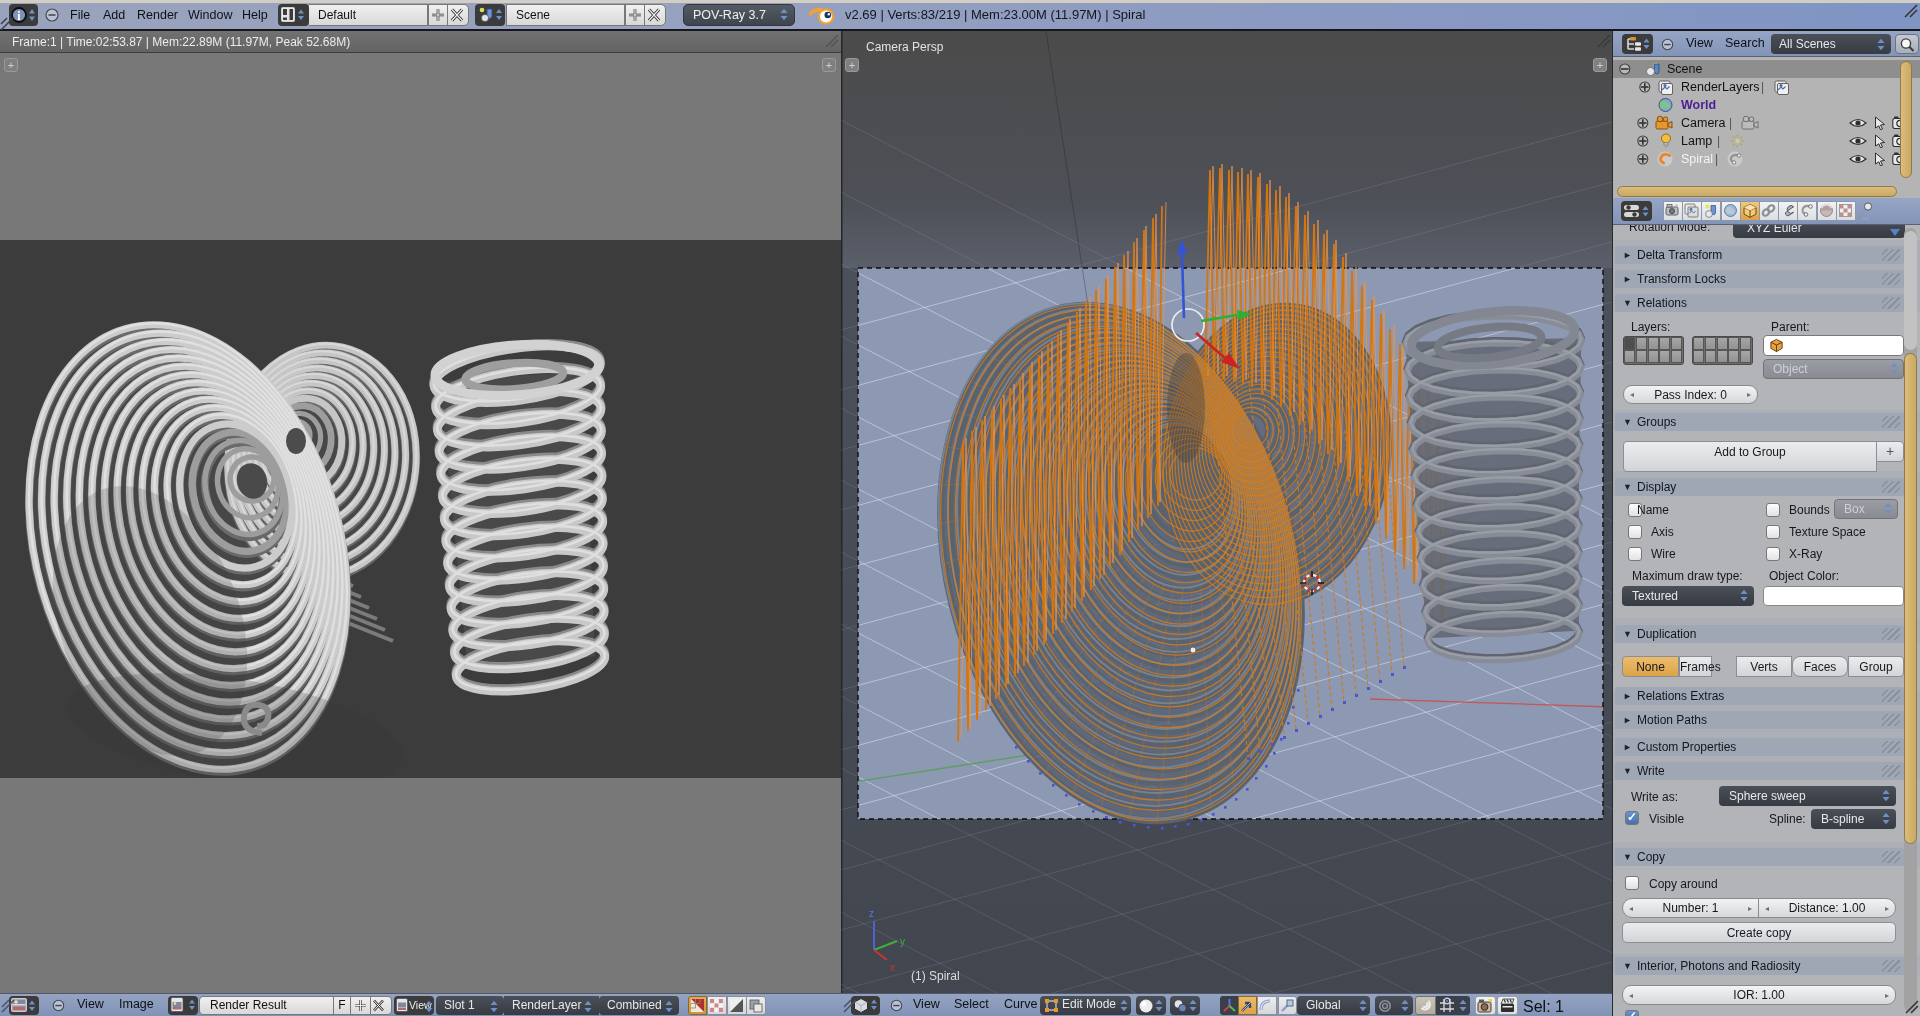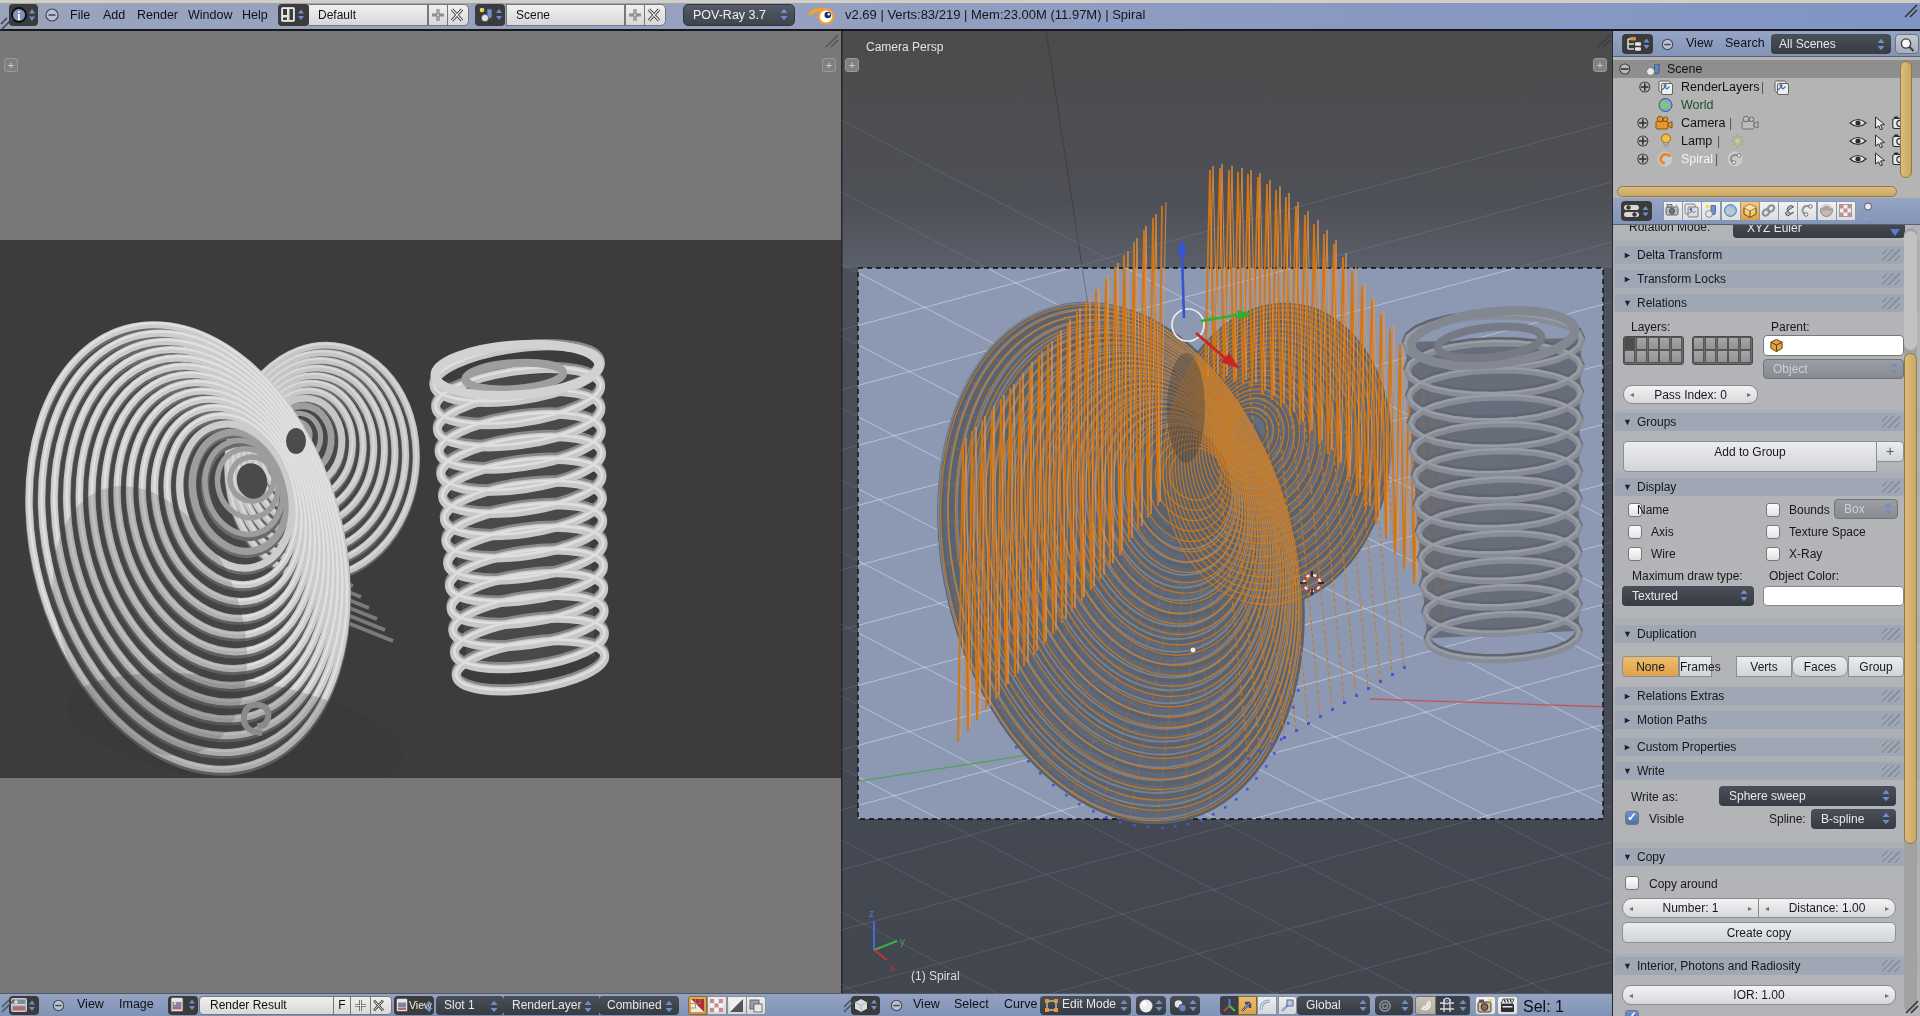--- a/index.html
+++ b/index.html
@@ -109,20 +109,24 @@
    <circle cx="18.8" cy="10" r="3.3" fill="#1a355c"></circle>
         <circle cx="19.8" cy="9.3" r="1.2" fill="#fff"></circle>
  </svg>
  <span class="txt" style="left:845px;top:7px;color:#14161c;font-size:13px;">v2.69 | Verts:83/219 | Mem:23.00M (11.97M) | Spiral</span>
  <svg class="abs" style="left:0;top:14px;" width="16" height="17">
         <path d="M1 16 L13 4 M1 10 L7 4" stroke="#3a3f4a" stroke-width="1.5" fill="none"></path>
       </svg>
 </div>
 
 <div class="abs" style="left:0;top:31px;width:841px;height:985px;background:#787878;">
+ <div class="abs" style="left:0;top:0;width:841px;height:22px;background:linear-gradient(#717171,#646464);
+   border-bottom:1px solid #3e3e3e;">
+  <span class="txt" style="left:12px;top:4px;color:#ececec;font-size:12px;">Frame:1 | Time:02:53.87 | Mem:22.89M (11.97M, Peak 52.68M)</span>
+ </div>
  <div class="mini-plus" style="left:4px;top:27px;">+</div>
  <div class="mini-plus" style="left:822px;top:27px;">+</div>
  <svg class="abs" style="left:0;top:209px;" width="841" height="538" viewBox="0 209 841 538">
         <rect x="0" y="209" width="841" height="538" fill="#3c3c3c"></rect>
         <ellipse cx="190" cy="518" rx="155" ry="228" transform="rotate(-16 190 518)" fill="#474747"></ellipse>
         <ellipse cx="322" cy="430" rx="96" ry="118" transform="rotate(8 322 430)" fill="#474747"></ellipse>
         <ellipse cx="303.8" cy="413.8" rx="38.0" ry="44.6" transform="rotate(6.0 303.8 413.8)" fill="none" stroke="#6a6a6a" stroke-width="7.8" opacity="1.0"></ellipse>
         <ellipse cx="306.4" cy="416.4" rx="46.0" ry="54.8" transform="rotate(6.0 306.4 416.4)" fill="none" stroke="#6a6a6a" stroke-width="7.8" opacity="1.0"></ellipse>
         <ellipse cx="309.0" cy="419.0" rx="54.0" ry="65.0" transform="rotate(6.0 309.0 419.0)" fill="none" stroke="#6a6a6a" stroke-width="7.8" opacity="1.0"></ellipse>
         <ellipse cx="311.6" cy="421.6" rx="62.0" ry="75.2" transform="rotate(6.0 311.6 421.6)" fill="none" stroke="#6a6a6a" stroke-width="7.8" opacity="1.0"></ellipse>
@@ -949,21 +953,21 @@
       <svg class="abs" style="left:160px;top:48px;" width="18" height="16" viewBox="0 0 18 16">
  <rect x="2" y="2" width="11" height="11" rx="1.5" fill="#e8e8e8" stroke="#555" stroke-width="0.9"></rect>
  <rect x="4.5" y="4.5" width="11" height="11" rx="1.5" fill="#f0f0f0" stroke="#555" stroke-width="0.9"></rect>
  <circle cx="8" cy="6.5" r="1.6" fill="#4a70ad"></circle>
         <path d="M5 11 l3 -3 2 2 2.5 -2.5" stroke="#4a70ad" stroke-width="1.2" fill="none"></path>
       </svg>
       <svg class="abs" style="left:44px;top:66px;" width="17" height="16" viewBox="0 0 17 16">
  <circle cx="8.5" cy="8" r="6.5" fill="#7fa8d8" stroke="#2e4a74" stroke-width="0.9"></circle>
  <path d="M4 5 q3 -2 5 0 q3 1 4 4 q-2 3 -5 2 q-4 1 -5 -2 q-1 -2 1 -4" fill="#7ec87e"></path>
       </svg>
-      <span class="txt" style="left:68px;top:67px;font-size:12.5px;color:#14532d;">World</span>
+      <span class="txt" style="left:68px;top:67px;font-size:12.5px;color:#4c1d95;font-weight:bold;">World</span>
       <svg class="abs" style="left:24px;top:86px;" width="12" height="12" viewBox="0 0 12 12">
     <circle cx="5.8" cy="6" r="5" fill="#b9b9b9" stroke="#404040" stroke-width="1.1"></circle>
     <rect x="2" y="5.2" width="7.6" height="1.6" fill="#333"></rect>
         <rect x="5" y="2.2" width="1.6" height="7.6" fill="#333"></rect>
       </svg>
       <svg class="abs" style="left:42px;top:84px;" width="19" height="16" viewBox="0 0 19 16">
  <rect x="1" y="6" width="12" height="8" rx="1.5" fill="#e8962e" stroke="#7a4a10" stroke-width="0.9"></rect>
  <circle cx="5" cy="4" r="2.8" fill="#e8962e" stroke="#7a4a10" stroke-width="0.9"></circle>
  <circle cx="10.5" cy="4.2" r="2.3" fill="#e8962e" stroke="#7a4a10" stroke-width="0.9"></circle>
  <path d="M13 8.5 L17 6.5 V13 L13 11 Z" fill="#e8962e" stroke="#7a4a10" stroke-width="0.9"></path>

